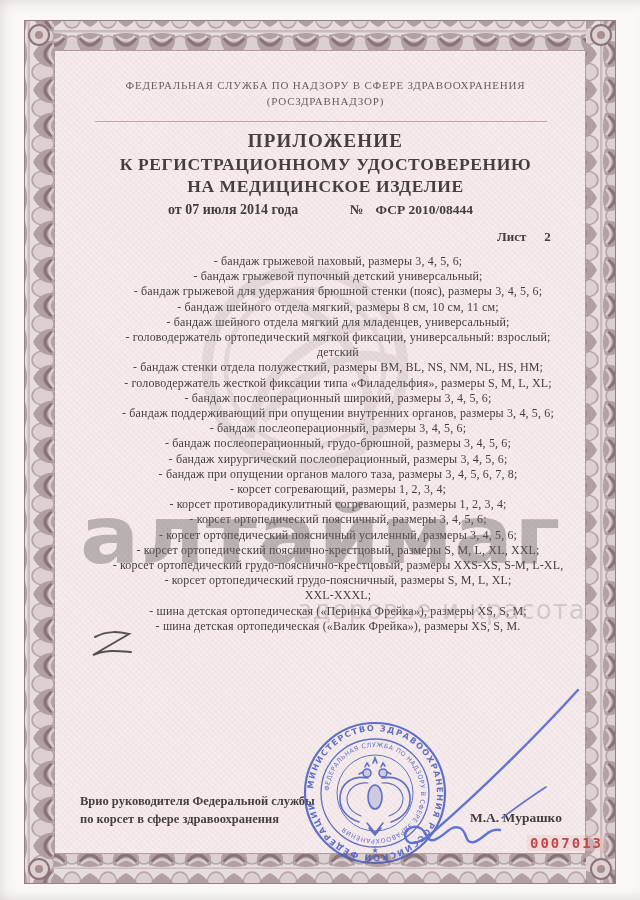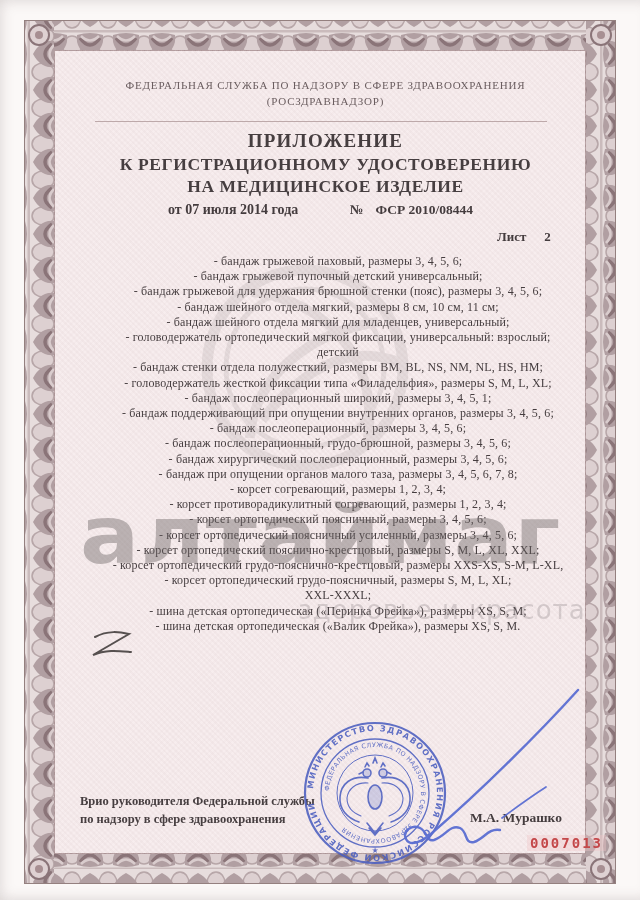--- a/index.html
+++ b/index.html
@@ -141,40 +141,40 @@
   <div class="items">
       <div class="list-line">- бандаж грыжевой паховый, размеры 3, 4, 5, 6;</div>
       <div class="list-line">- бандаж грыжевой пупочный детский универсальный;</div>
       <div class="list-line">- бандаж грыжевой для удержания брюшной стенки (пояс), размеры 3, 4, 5, 6;</div>
       <div class="list-line">- бандаж шейного отдела мягкий, размеры 8 см, 10 см, 11 см;</div>
       <div class="list-line">- бандаж шейного отдела мягкий для младенцев, универсальный;</div>
       <div class="list-line">- головодержатель ортопедический мягкой фиксации, универсальный: взрослый;</div>
       <div class="list-line">детский</div>
       <div class="list-line">- бандаж стенки отдела полужесткий, размеры BM, BL, NS, NM, NL, HS, HM;</div>
       <div class="list-line">- головодержатель жесткой фиксации типа «Филадельфия», размеры S, M, L, XL;</div>
-      <div class="list-line">- бандаж послеоперационный широкий, размеры 3, 4, 5, 1;</div>
+      <div class="list-line">- бандаж послеоперационный широкий, размеры 3, 4, 5, 6;</div>
       <div class="list-line">- бандаж поддерживающий при опущении внутренних органов, размеры 3, 4, 5, 6;</div>
       <div class="list-line">- бандаж послеоперационный, размеры 3, 4, 5, 6;</div>
       <div class="list-line">- бандаж послеоперационный, грудо-брюшной, размеры 3, 4, 5, 6;</div>
       <div class="list-line">- бандаж хирургический послеоперационный, размеры 3, 4, 5, 6;</div>
       <div class="list-line">- бандаж при опущении органов малого таза, размеры 3, 4, 5, 6, 7, 8;</div>
       <div class="list-line">- корсет согревающий, размеры 1, 2, 3, 4;</div>
       <div class="list-line">- корсет противорадикулитный согревающий, размеры 1, 2, 3, 4;</div>
       <div class="list-line">- корсет ортопедический поясничный, размеры 3, 4, 5, 6;</div>
       <div class="list-line">- корсет ортопедический поясничный усиленный, размеры 3, 4, 5, 6;</div>
       <div class="list-line">- корсет ортопедический пояснично-крестцовый, размеры S, M, L, XL, XXL;</div>
       <div class="list-line">- корсет ортопедический грудо-пояснично-крестцовый, размеры XXS-XS, S-M, L-XL,</div>
       <div class="list-line">- корсет ортопедический грудо-поясничный, размеры S, M, L, XL;</div>
       <div class="list-line">XXL-XXXL;</div>
       <div class="list-line">- шина детская ортопедическая («Перинка Фрейка»), размеры XS, S, M;</div>
       <div class="list-line">- шина детская ортопедическая («Валик Фрейка»), размеры XS, S, M.</div>
     </div>
 
   <div class="abs sig1">Врио руководителя Федеральной службы</div>
-  <div class="abs sig2">по надзору в сфере здравоохранения</div>
+  <div class="abs sig2">по корсет в сфере здравоохранения</div>
   <div class="abs signame">М.А. Мурашко</div>
   <div class="abs serial">0007013</div>
 
   <svg class="layer" viewBox="0 0 640 900">
 
     <g stroke="#8b8384" fill="none" opacity="0.16">
       <circle cx="305" cy="368" r="98" stroke-width="11"></circle>
       <circle cx="305" cy="368" r="79" stroke-width="5"></circle>
       <path d="M252,292 C330,302 378,360 368,438" stroke-width="10"></path>
       <path d="M378,322 C308,332 252,380 250,438" stroke-width="10"></path>

